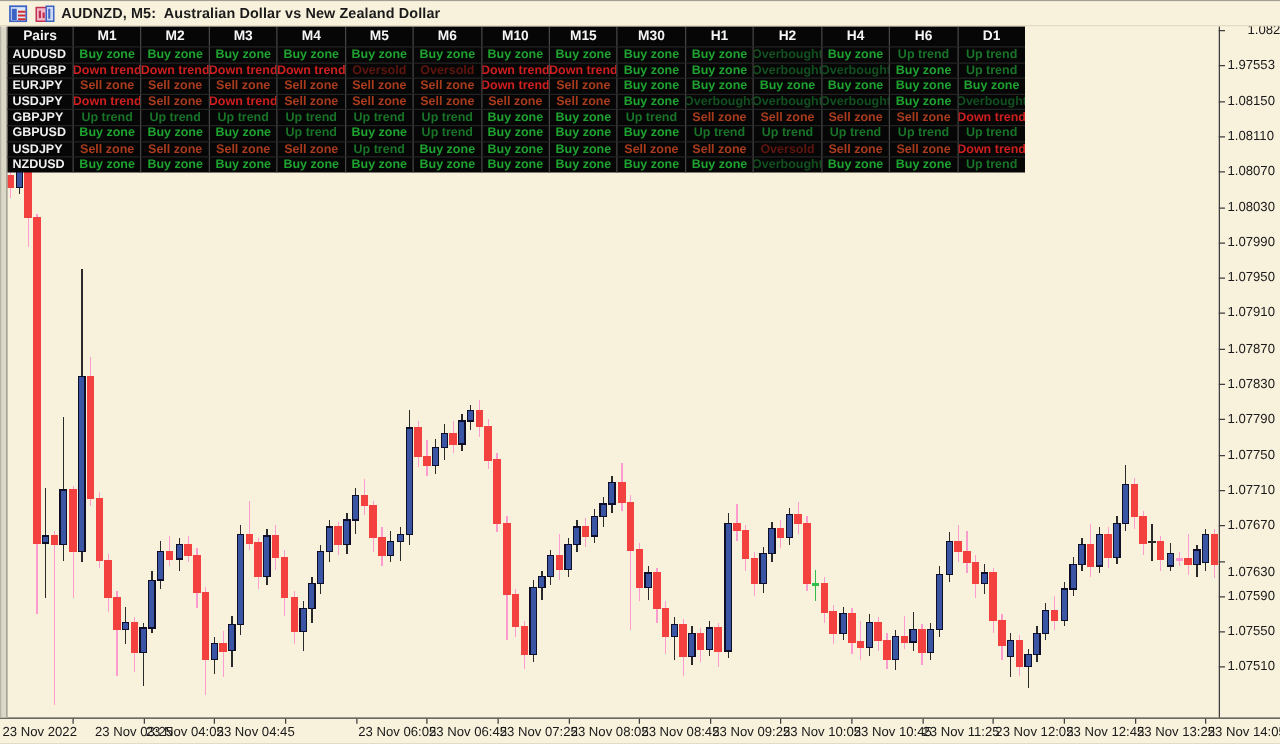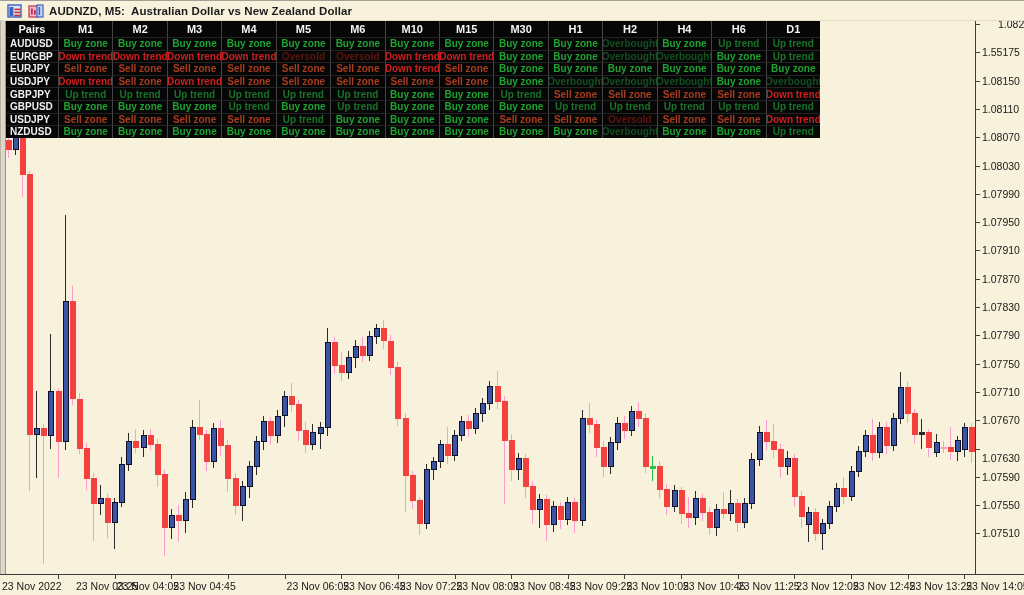--- a/index.html
+++ b/index.html
@@ -485,21 +485,21 @@
       <div class="p-cell sig" style="color: rgb(30, 163, 48);">Buy zone</div>
       <div class="p-cell sig" style="color: rgb(30, 163, 48);">Buy zone</div>
       <div class="p-cell sig" style="color: rgb(25, 115, 40);">Up trend</div>
     </div>
 
   <div id="price-axis">
       <div class="pa-line" style="background: rgb(62, 62, 62);"></div>
       <div class="pa-tick" style="top: 3px; background: rgb(62, 62, 62);"></div>
       <div class="pa-label" style="top: -3px; color: rgb(25, 25, 25); margin-left: 16px;">1.08230</div>
       <div class="pa-tick" style="top: 31.3px; background: rgb(62, 62, 62);"></div>
-      <div class="pa-label" style="top: 25.3px; color: rgb(25, 25, 25);">1.55175</div>
+      <div class="pa-label" style="top: 25.3px; color: rgb(25, 25, 25);">1.97553</div>
       <div class="pa-tick" style="top: 59.6px; background: rgb(62, 62, 62);"></div>
       <div class="pa-label" style="top: 53.6px; color: rgb(25, 25, 25);">1.08150</div>
       <div class="pa-tick" style="top: 87.9px; background: rgb(62, 62, 62);"></div>
       <div class="pa-label" style="top: 81.9px; color: rgb(25, 25, 25);">1.08110</div>
       <div class="pa-tick" style="top: 116.2px; background: rgb(62, 62, 62);"></div>
       <div class="pa-label" style="top: 110.2px; color: rgb(25, 25, 25);">1.08070</div>
       <div class="pa-tick" style="top: 144.5px; background: rgb(62, 62, 62);"></div>
       <div class="pa-label" style="top: 138.5px; color: rgb(25, 25, 25);">1.08030</div>
       <div class="pa-tick" style="top: 172.8px; background: rgb(62, 62, 62);"></div>
       <div class="pa-label" style="top: 166.8px; color: rgb(25, 25, 25);">1.07990</div>

